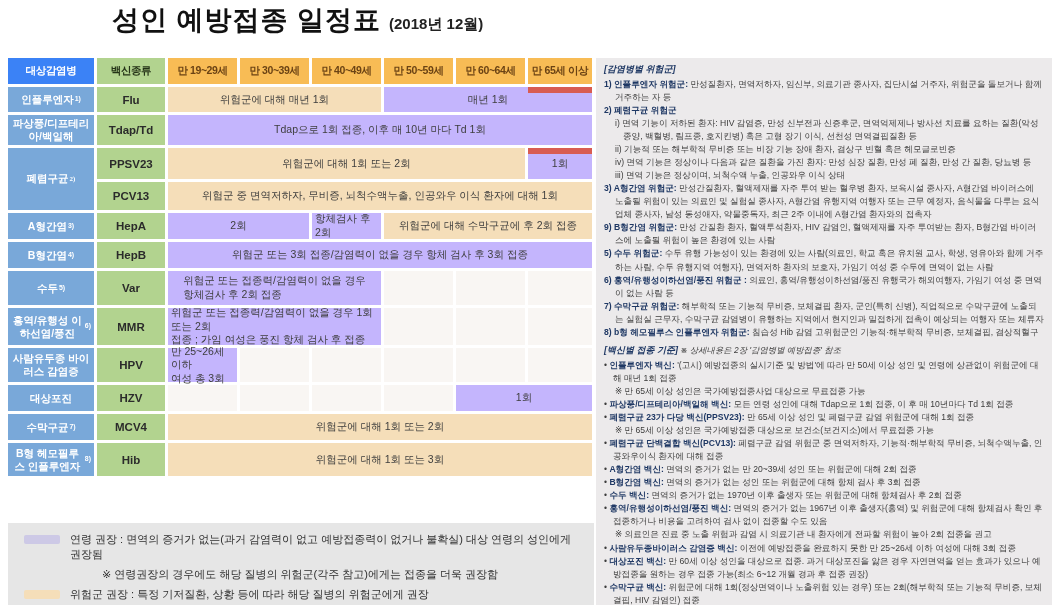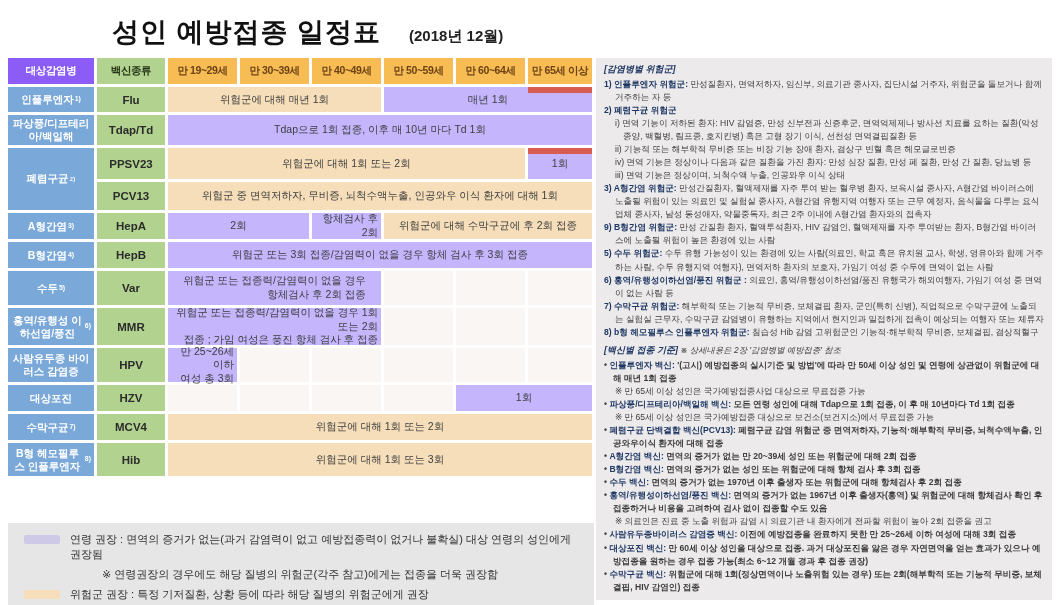--- a/index.html
+++ b/index.html
@@ -1,35 +1,35 @@
 <!DOCTYPE html>
 <html><head>
 <meta charset="utf-8">
 <style>
   html,body{margin:0;padding:0;background:#fff;width:1056px;height:605px;overflow:hidden;
     font-family:"Liberation Sans","DejaVu Sans",sans-serif;}
   .page{position:relative;width:1056px;height:605px;}
-  .title-row{position:absolute;left:112px;top:14px;display:flex;align-items:baseline;gap:28px;}
+  .title-row{position:absolute;left:112px;top:2px;display:flex;align-items:baseline;gap:8px;}
   .title-row h1{margin:0;font-size:27px;font-weight:bold;color:#111;letter-spacing:1px;}
   .title-row .date{font-size:15px;font-weight:bold;color:#222;}
   
   #schedule-table{position:absolute;left:8px;top:58px;display:grid;
     grid-template-columns:86px 68px 69px 69px 69px 69px 69px 64px;gap:3px;}
   .hcell{display:flex;align-items:center;justify-content:center;font-weight:bold;
     font-size:10.5px;letter-spacing:-0.4px;white-space:nowrap;}
-  .hdr-disease{background:#8b5cf6;color:#fff;}
+  .hdr-disease{background:#3b82f6;color:#fff;}
   .hdr-vaccine{background:#b2d38f;color:#243317;}
   .hdr-age{background:#f8bc55;color:#6b4314;}
   .dcell{background:#79a8d9;color:#fff;font-weight:600;font-size:10.5px;line-height:1.2;
     display:flex;align-items:center;justify-content:center;text-align:center;padding:0 3px;}
   .dcell sup{font-size:7px;margin-left:1px;}
   .vcell{background:#b2d38f;color:#2b2b2b;font-weight:bold;font-size:11.5px;
     display:flex;align-items:center;justify-content:center;}
   .scell{position:relative;display:flex;align-items:center;justify-content:center;
-    font-size:10.5px;color:#3d3d3d;text-align:right;white-space:pre-line;line-height:1.3;padding:1px 3px;}
+    font-size:10.5px;color:#3d3d3d;text-align:left;white-space:pre-line;line-height:1.3;padding:1px 3px;}
   .scell.age{background:#c4b5fd;}
   .scell.risk{background:#f5deb9;}
   .scell.empty{background:#f9f6f3;}
   .free-strip{position:absolute;top:0;height:6px;background:#d85c52;}
   
   #legend{position:absolute;left:8px;top:523px;width:562px;background:#e6e6e6;
     padding:9px 12px 8px 12px;font-size:11px;color:#2f2f2f;}
   .lg-row{display:flex;align-items:flex-start;margin-bottom:5px;}
   .lg-swatch{width:36px;height:9px;flex:0 0 36px;margin:3px 10px 0 4px;border-radius:2px;}
   .lg-note{margin:1px 0 5px 82px;}
@@ -37,21 +37,21 @@
   .panel{position:absolute;left:596px;width:456px;background:#eceaeb;padding:5px 8px 6px 8px;
     font-size:8.6px;line-height:1.52;color:#3c3c3c;box-sizing:border-box;}
   #risk-panel{top:58px;}
   #criteria-panel{top:339px;}
   .p-header{font-weight:bold;color:#1f3864;font-size:9px;margin-bottom:1px;font-style:italic;}
   .p-header .note{font-weight:normal;color:#3c3c3c;font-size:8.4px;}
   .p-item{padding-left:11px;text-indent:-11px;}
   .p-item b{color:#1f3864;}
   .p-sub{padding-left:19px;text-indent:-8px;}
   .p-note{padding-left:11px;}
-  .bullet{padding-left:9px;text-indent:-9px;font-weight:bold;}
+  .bullet{padding-left:9px;text-indent:-9px;}
   .bullet::before{content:"• ";}
 </style>
 </head>
 <body>
 
 <div class="page">
   <div class="title-row">
     <h1>성인 예방접종 일정표</h1>
     <span class="date">(2018년 12월)</span>
   </div>
@@ -156,20 +156,21 @@
 
   <div id="criteria-panel" class="panel">
     <div class="p-header">
       <span>[백신별 접종 기준]</span>
       <span class="note">※ 상세내용은 2장 '감염병별 예방접종' 참조</span>
     </div>
     <div id="criteria-items">
         <div class="p-item bullet"><b>인플루엔자 백신:</b> '(고시) 예방접종의 실시기준 및 방법'에 따라 만 50세 이상 성인 및 연령에 상관없이 위험군에 대해 매년 1회 접종</div>
         <div class="p-note">※ 만 65세 이상 성인은 국가예방접종사업 대상으로 무료접종 가능</div>
         <div class="p-item bullet"><b>파상풍/디프테리아/백일해 백신:</b> 모든 연령 성인에 대해 Tdap으로 1회 접종, 이 후 매 10년마다 Td 1회 접종</div>
+        <div class="p-item bullet"><b>폐렴구균 23가 다당 백신(PPSV23):</b> 만 65세 이상 성인 및 폐렴구균 감염 위험군에 대해 1회 접종</div>
         <div class="p-note">※ 만 65세 이상 성인은 국가예방접종 대상으로 보건소(보건지소)에서 무료접종 가능</div>
         <div class="p-item bullet"><b>폐렴구균 단백결합 백신(PCV13):</b> 폐렴구균 감염 위험군 중 면역저하자, 기능적·해부학적 무비증, 뇌척수액누출, 인공와우이식 환자에 대해 접종</div>
         <div class="p-item bullet"><b>A형간염 백신:</b> 면역의 증거가 없는 만 20~39세 성인 또는 위험군에 대해 2회 접종</div>
         <div class="p-item bullet"><b>B형간염 백신:</b> 면역의 증거가 없는 성인 또는 위험군에 대해 항체 검사 후 3회 접종</div>
         <div class="p-item bullet"><b>수두 백신:</b> 면역의 증거가 없는 1970년 이후 출생자 또는 위험군에 대해 항체검사 후 2회 접종</div>
         <div class="p-item bullet"><b>홍역/유행성이하선염/풍진 백신:</b> 면역의 증거가 없는 1967년 이후 출생자(홍역) 및 위험군에 대해 항체검사 확인 후 접종하거나 비용을 고려하여 검사 없이 접종할 수도 있음</div>
         <div class="p-note">※ 의료인은 진료 중 노출 위험과 감염 시 의료기관 내 환자에게 전파할 위험이 높아 2회 접종을 권고</div>
         <div class="p-item bullet"><b>사람유두종바이러스 감염증 백신:</b> 이전에 예방접종을 완료하지 못한 만 25~26세 이하 여성에 대해 3회 접종</div>
         <div class="p-item bullet"><b>대상포진 백신:</b> 만 60세 이상 성인을 대상으로 접종. 과거 대상포진을 앓은 경우 자연면역을 얻는 효과가 있으나 예방접종을 원하는 경우 접종 가능(최소 6~12 개월 경과 후 접종 권장)</div>
         <div class="p-item bullet"><b>수막구균 백신:</b> 위험군에 대해 1회(정상면역이나 노출위험 있는 경우) 또는 2회(해부학적 또는 기능적 무비증, 보체결핍, HIV 감염인) 접종</div>

